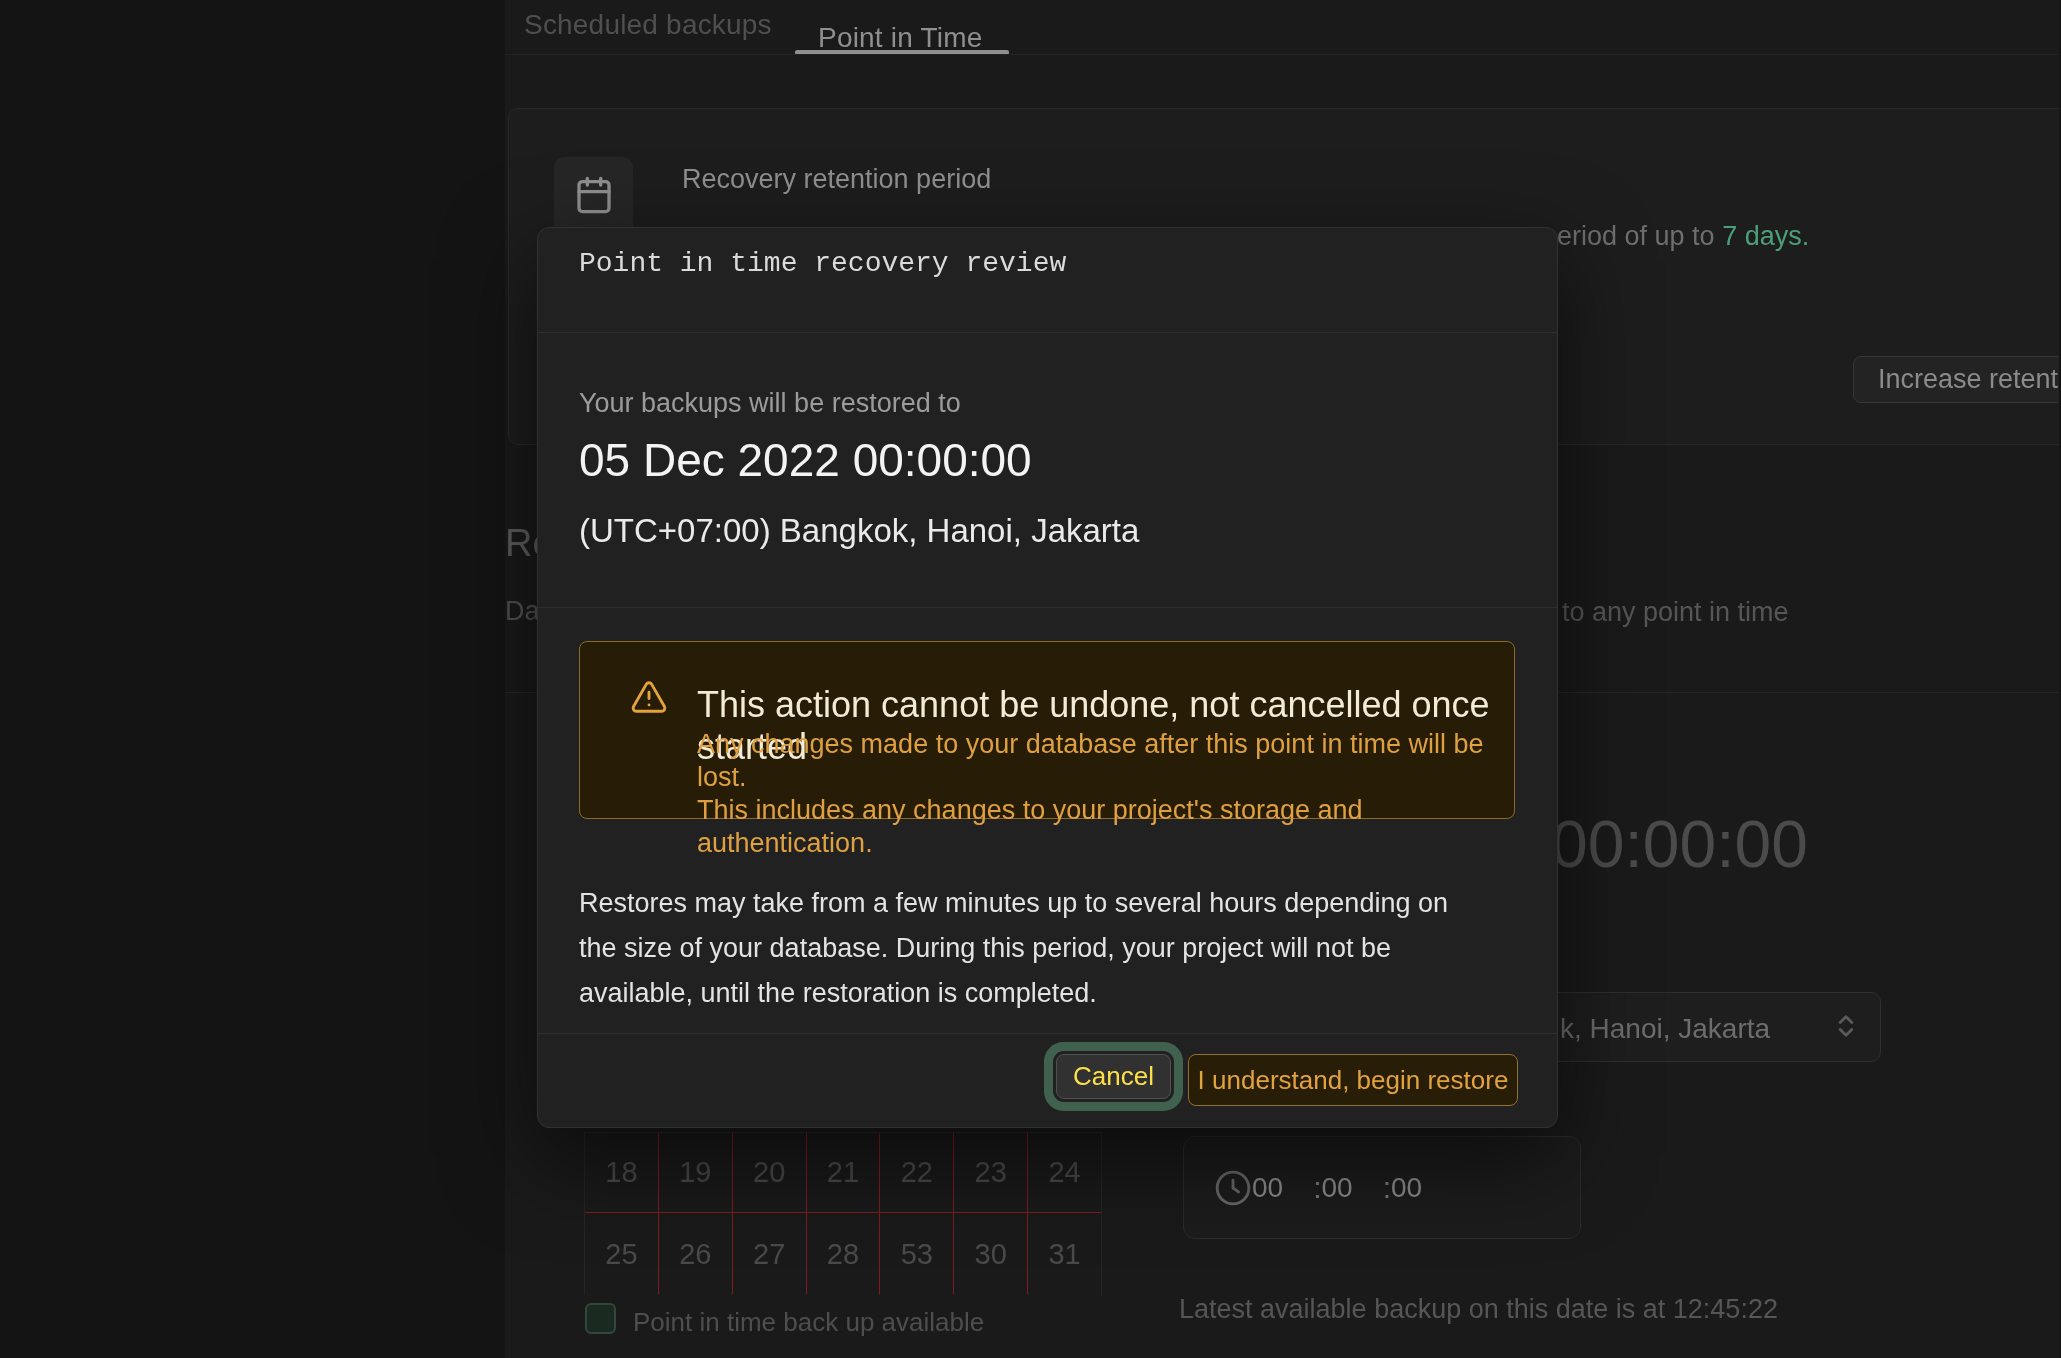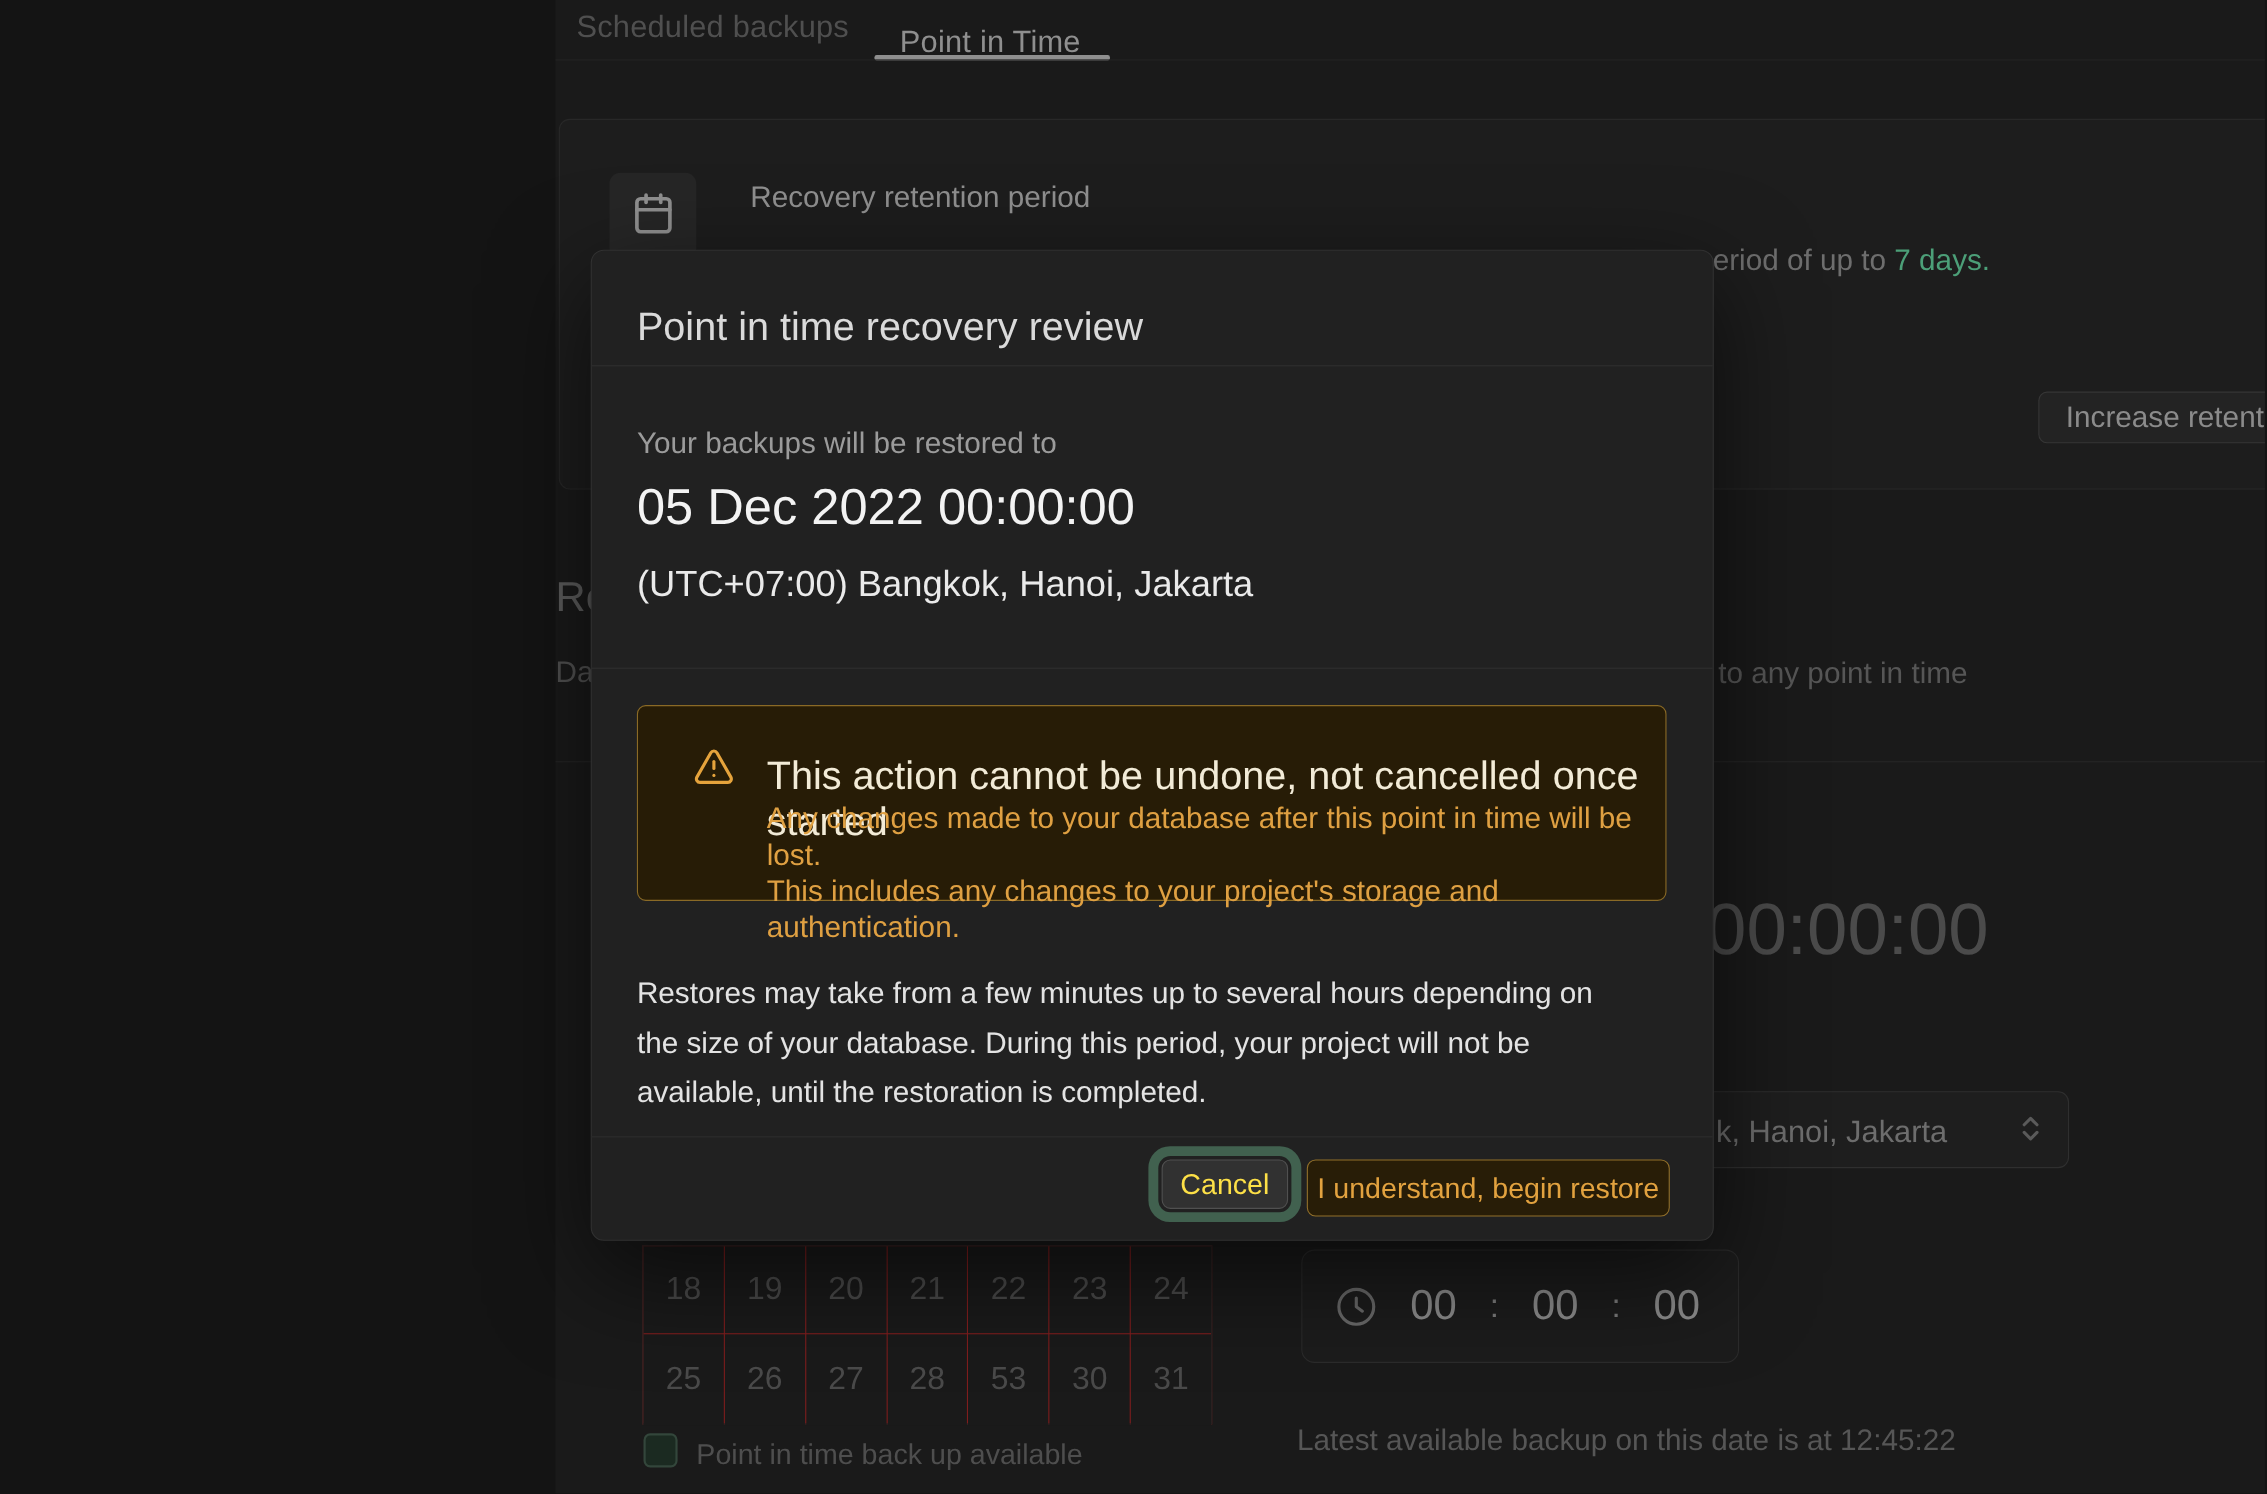--- a/index.html
+++ b/index.html
@@ -44,29 +44,29 @@
     font-size:29px;color:#4a4a4a;}
 
   .checkbox{left:585px;top:1303px;width:31px;height:31px;background:#1b2a21;
     border:2px solid #33463b;border-radius:6px;box-sizing:border-box;}
   .checkbox-label{left:633px;top:1307px;font-size:26px;color:#4e4e4e;white-space:nowrap;}
 
   .time-box{left:1183px;top:1136px;width:398px;height:103px;background:#1c1c1c;
     border:1px solid #2b2b2b;border-radius:12px;box-sizing:border-box;
     display:flex;align-items:center;padding-left:30px;color:#8b8b8b;}
   .time-box .clock{color:#686868;display:flex;}
-  .time-val{font-size:38px;margin-left:30px;}
+  .time-val{font-size:28px;}
   .time-sep{font-size:30px;margin-left:30px;color:#7a7a7a;}
   .latest-note{left:1179px;top:1294px;font-size:27px;color:#565656;white-space:nowrap;}
 
   
   .modal{left:537px;top:227px;width:1021px;height:901px;background:#212121;
     border:1px solid #313131;border-radius:12px;box-sizing:border-box;
     box-shadow:0 30px 90px rgba(0,0,0,.6);z-index:10;}
-  .m-title{left:41px;top:48px;font-size:36px;color:#dadada;}
+  .m-title{left:41px;top:20px;font-size:28px;color:#dadada;font-family:Liberation Mono, monospace;}
   .m-header-border{left:0;top:104px;width:100%;height:1px;background:#2e2e2e;}
   .m-label{left:41px;top:160px;font-size:27px;color:#9b9b9b;}
   .m-datetime{left:41px;top:205px;font-size:46px;color:#f3f3f3;}
   .m-tz{left:41px;top:284px;font-size:33px;color:#eaeaea;}
   .m-divider{left:0;top:379px;width:100%;height:1px;background:#2e2e2e;}
 
   .warning{left:41px;top:413px;width:936px;height:178px;background:#271c06;
     border:1px solid #8a6a26;border-radius:8px;box-sizing:border-box;}
   .w-icon{left:50px;top:36px;color:#e5a33c;}
   .w-title{left:117px;top:42px;font-size:36px;color:#f2ebd7;}

